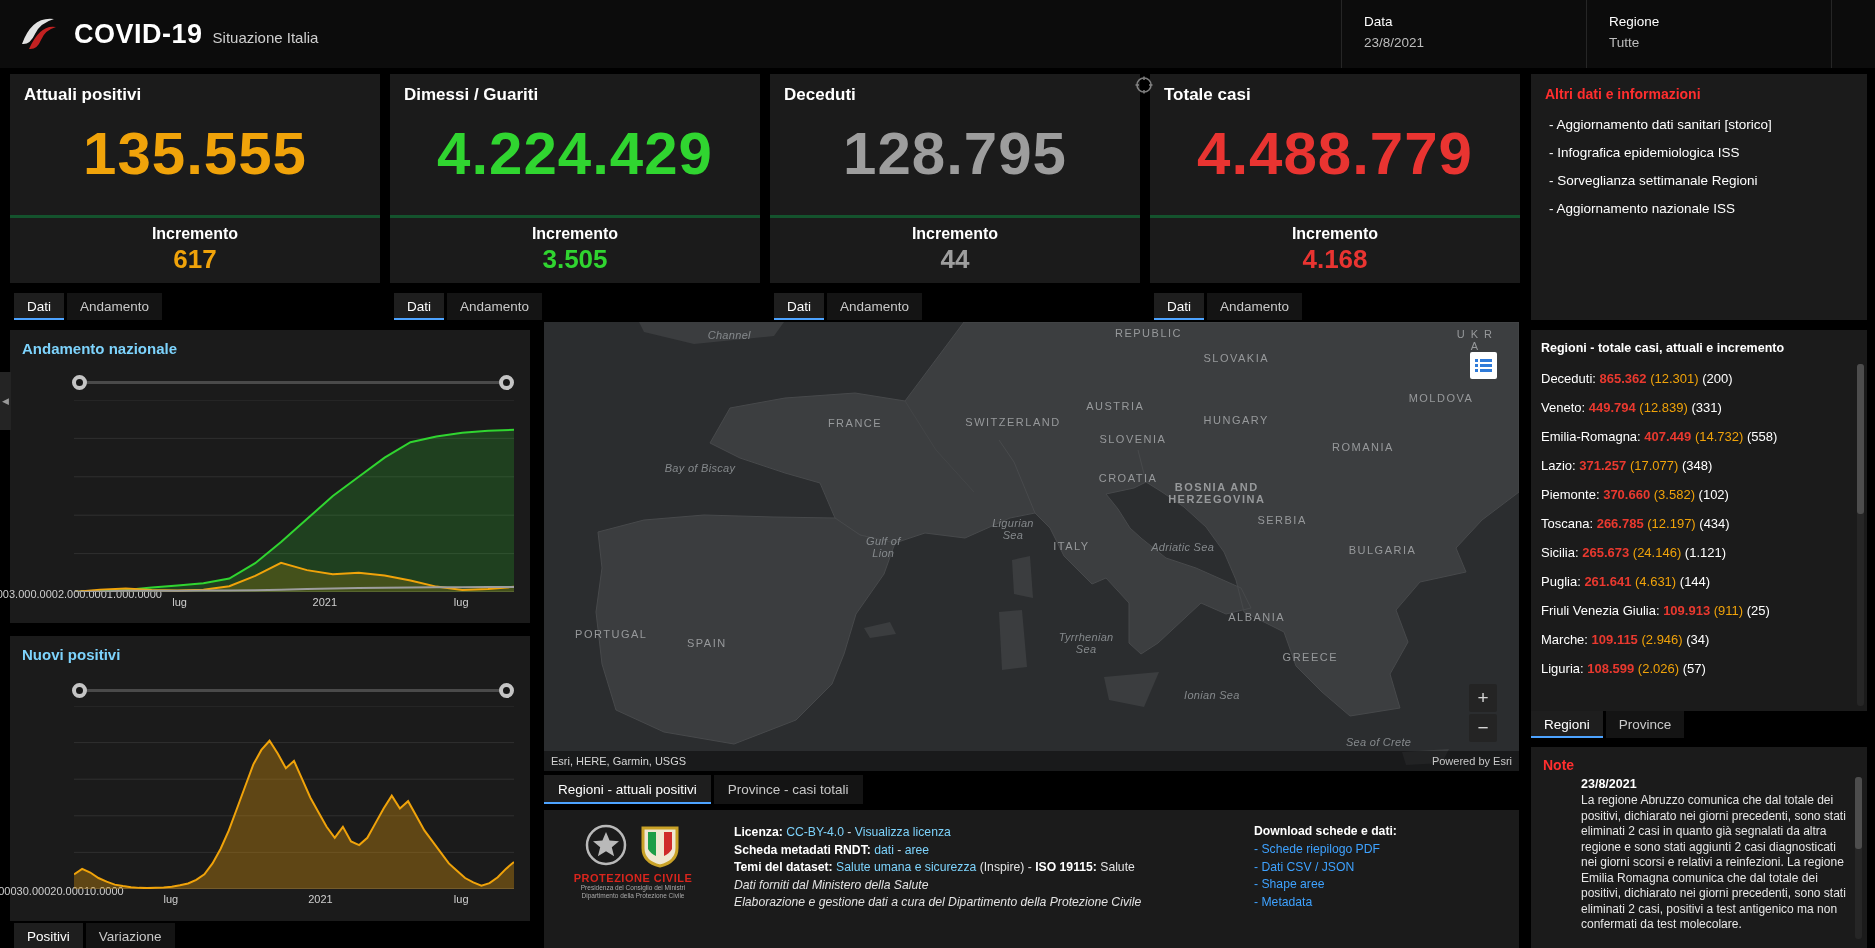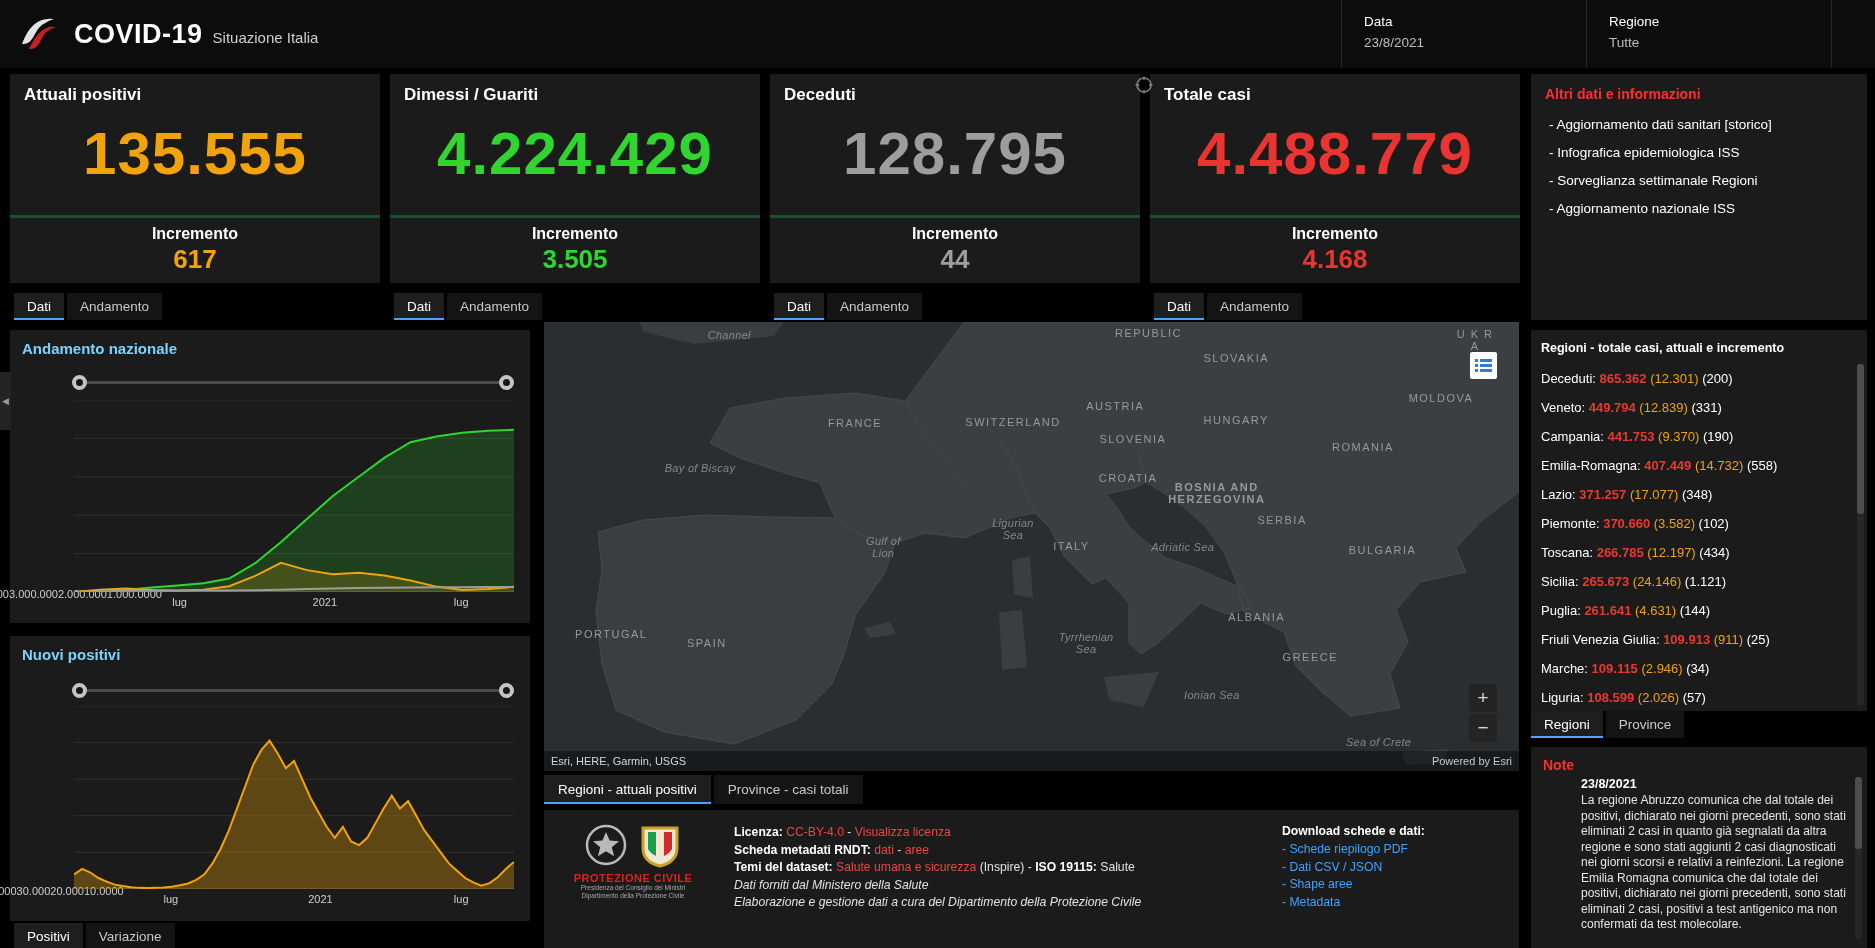--- a/index.html
+++ b/index.html
@@ -77,23 +77,23 @@
   
   .meta{left:544px;top:810px;width:975px;height:138px}
   .logos{position:absolute;left:14px;top:12px;width:150px;text-align:center}
   .logos .imgs{display:flex;justify-content:center;gap:8px}
   .logo-caption{color:#d9251d;font-weight:bold;font-size:11px;letter-spacing:.5px;margin-top:4px}
   .logo-sub{font-size:6.5px;color:#a8a8a8;line-height:8px}
   .lic{position:absolute;left:190px;top:14px;width:540px}
   .lic-line{font-size:12.2px;line-height:17.5px}
   .seg-label{font-weight:bold;color:#fff}
   .seg-plain{color:#e2e2e2}
-  .seg-link{color:#ef4444;cursor:pointer}
+  .seg-link{color:#7dd3fc;cursor:pointer}
   .seg-italic{font-style:italic;color:#e2e2e2}
-  .dl{position:absolute;left:738px;top:14px;width:230px}
+  .dl{position:absolute;left:710px;top:14px;width:230px}
   .dl-title{font-size:12.2px;font-weight:bold;color:#fff;margin-bottom:3px}
   .dl-link{font-size:12.2px;color:#3ea2ff;line-height:17.5px;cursor:pointer}
 
   
   .regions{left:1531px;top:330px;width:336px;height:381px;overflow:hidden}
   .regions-title{padding:11px 0 0 10px;font-size:12.5px;font-weight:bold;color:#fff}
   .region-rows{position:absolute;left:10px;right:14px;top:34px;bottom:0;overflow:hidden}
   .region-row{font-size:13px;height:29px;line-height:29px;white-space:nowrap;cursor:pointer}
   .r-name{color:#fff}
   .r-total{color:#e9392f;font-weight:bold}
@@ -399,21 +399,20 @@
           <div class="dl-link">- Metadata</div>
         </div>
     </div>
   </div>
 
   <div class="panel regions">
     <div class="regions-title">Regioni - totale casi, attuali e incremento</div>
     <div class="region-rows" id="region-rows">
         <div class="region-row"><span class="r-name">Deceduti: </span><span class="r-total">865.362 </span><span class="r-curr">(12.301) </span><span class="r-inc">(200)</span></div>
         <div class="region-row"><span class="r-name">Veneto: </span><span class="r-total">449.794 </span><span class="r-curr">(12.839) </span><span class="r-inc">(331)</span></div>
-        <div class="region-row"><span class="r-name">Campania: </span><span class="r-total">441.753 </span><span class="r-curr">(9.370) </span><span class="r-inc">(190)</span></div>
         <div class="region-row"><span class="r-name">Emilia-Romagna: </span><span class="r-total">407.449 </span><span class="r-curr">(14.732) </span><span class="r-inc">(558)</span></div>
         <div class="region-row"><span class="r-name">Lazio: </span><span class="r-total">371.257 </span><span class="r-curr">(17.077) </span><span class="r-inc">(348)</span></div>
         <div class="region-row"><span class="r-name">Piemonte: </span><span class="r-total">370.660 </span><span class="r-curr">(3.582) </span><span class="r-inc">(102)</span></div>
         <div class="region-row"><span class="r-name">Toscana: </span><span class="r-total">266.785 </span><span class="r-curr">(12.197) </span><span class="r-inc">(434)</span></div>
         <div class="region-row"><span class="r-name">Sicilia: </span><span class="r-total">265.673 </span><span class="r-curr">(24.146) </span><span class="r-inc">(1.121)</span></div>
         <div class="region-row"><span class="r-name">Puglia: </span><span class="r-total">261.641 </span><span class="r-curr">(4.631) </span><span class="r-inc">(144)</span></div>
         <div class="region-row"><span class="r-name">Friuli Venezia Giulia: </span><span class="r-total">109.913 </span><span class="r-curr">(911) </span><span class="r-inc">(25)</span></div>
         <div class="region-row"><span class="r-name">Marche: </span><span class="r-total">109.115 </span><span class="r-curr">(2.946) </span><span class="r-inc">(34)</span></div>
         <div class="region-row"><span class="r-name">Liguria: </span><span class="r-total">108.599 </span><span class="r-curr">(2.026) </span><span class="r-inc">(57)</span></div>
       </div>

